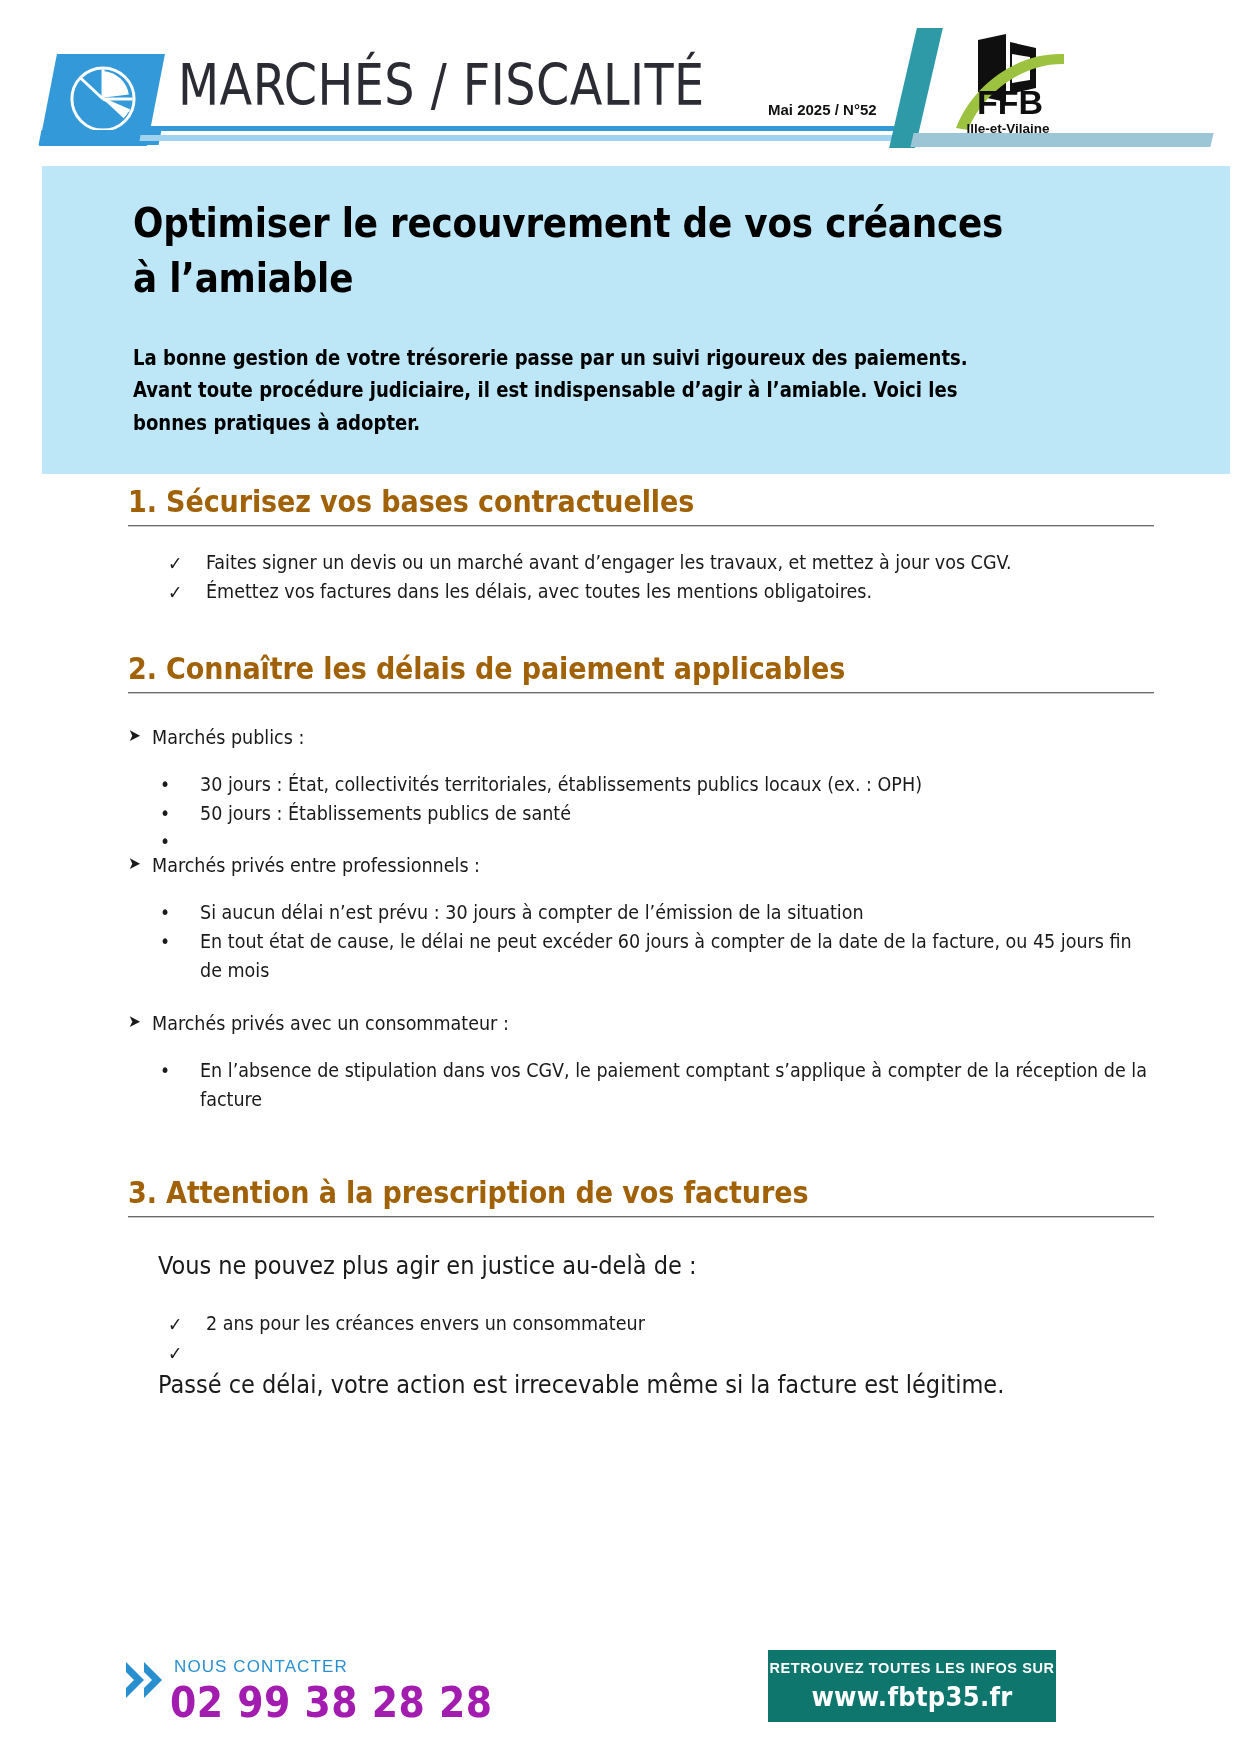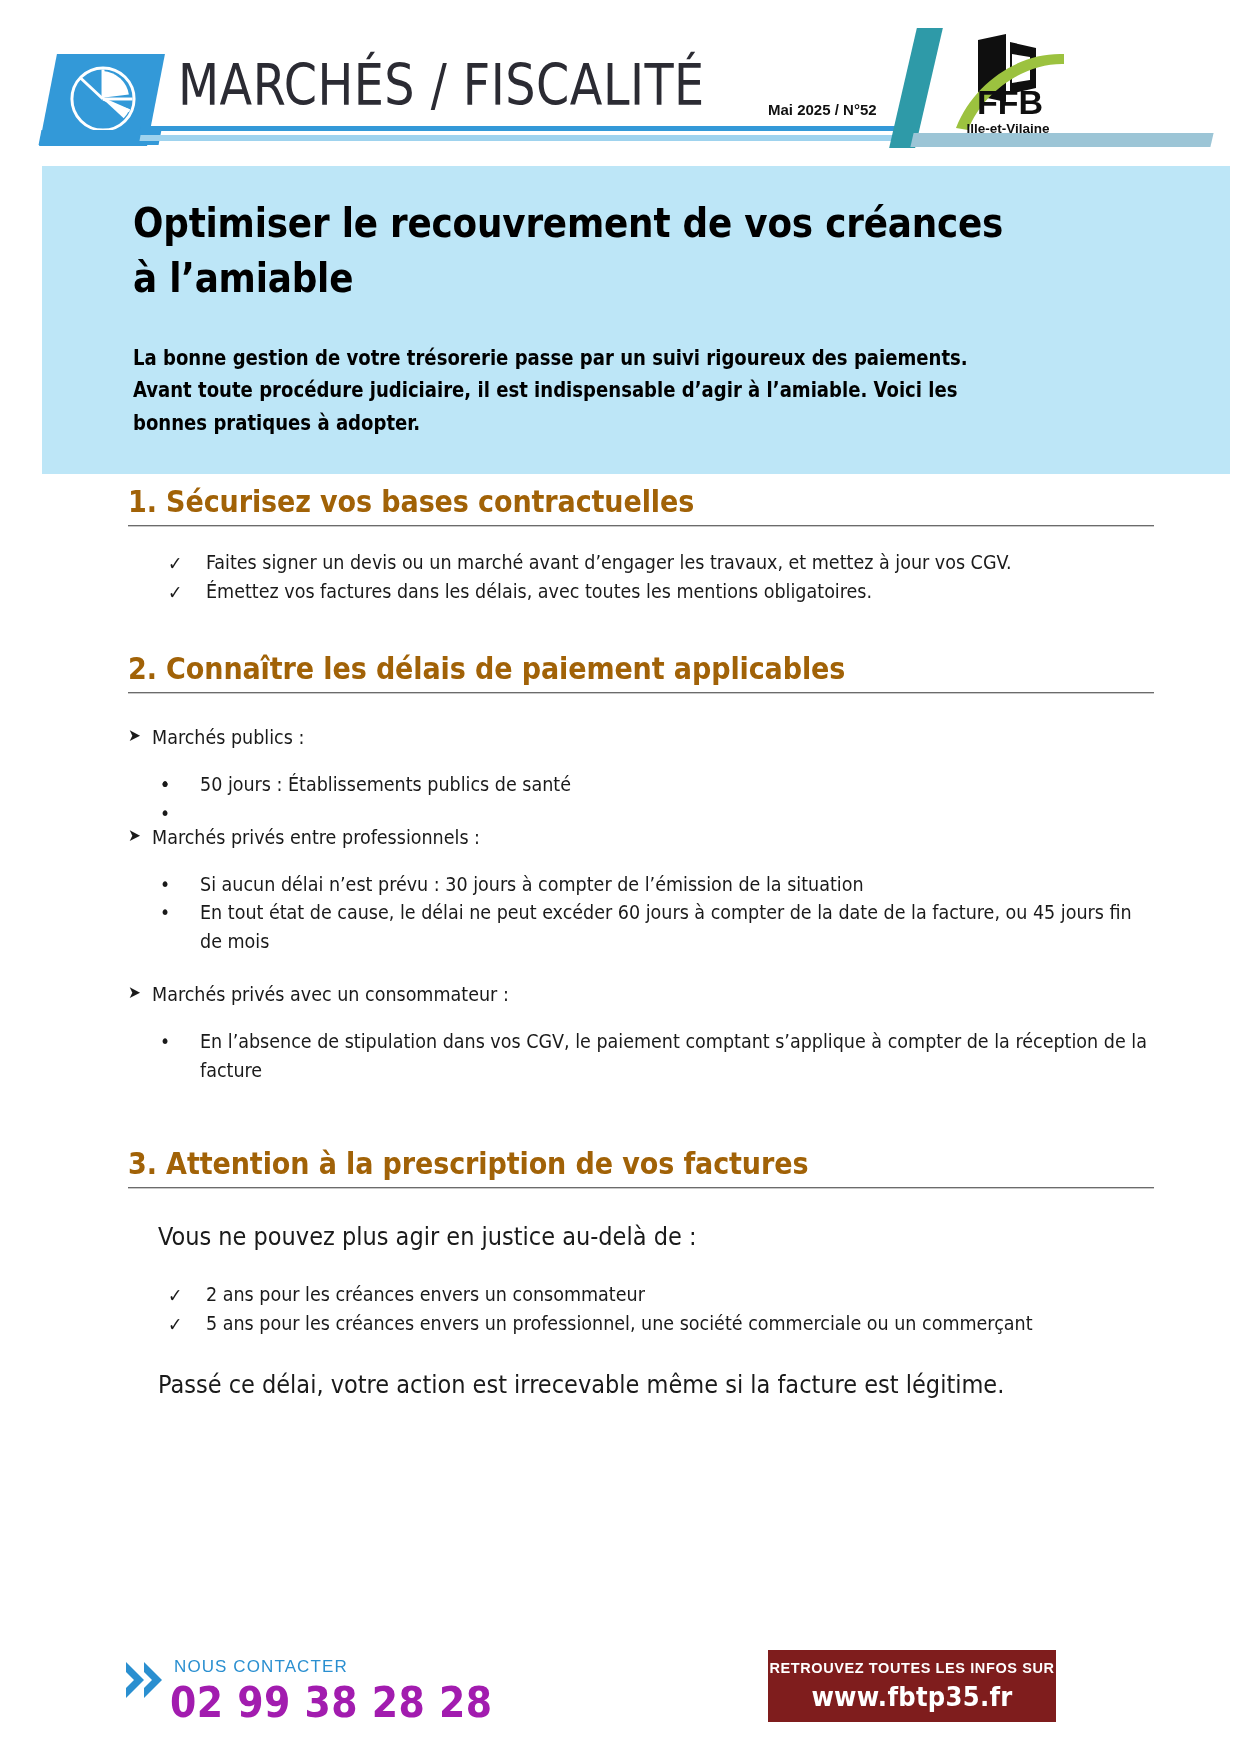--- a/index.html
+++ b/index.html
@@ -277,21 +277,21 @@
     font-weight: bold;
     color: #a21caf;
     letter-spacing: 0.5px;
   }
   .web-box {
     position: absolute;
     left: 760px;
     top: 30px;
     width: 288px;
     height: 72px;
-    background: #7f1d1d;
+    background: #0f766e;
     color: #fff;
     text-align: center;
   }
   .web-box .line1 {
     margin-top: 10px;
     font-size: 14.5px;
     letter-spacing: 0.6px;
     font-weight: bold;
   }
   .web-box .line2 {
@@ -371,20 +371,21 @@
     <h2 class="section-heading">2. Connaître les délais de paiement applicables</h2>
     <div class="section-rule"></div>
 
     <div class="arrow-head" style="margin-top:32px;">
       <span class="marker">➤</span>
       <span>Marchés publics :</span>
     </div>
     <ul class="list dot-list" style="margin-top:22px;">
       <li class="li">
         <span class="marker">•</span>
+        <span>30 jours : État, collectivités territoriales, établissements publics locaux (ex. : OPH)</span>
       </li>
       <li class="li">
         <span class="marker">•</span>
         <span>50 jours : Établissements publics de santé</span>
       </li>
       <li class="li">
         <span class="marker">•</span>
       </li>
     </ul>
 
@@ -421,21 +422,20 @@
 
     <p class="para body-para" style="margin-top:30px;">Vous ne pouvez plus agir en justice au-delà de :</p>
 
     <ul class="list check-list" style="margin-top:26px;">
       <li class="li">
         <span class="marker">✓</span>
         <span>2 ans pour les créances envers un consommateur</span>
       </li>
       <li class="li">
         <span class="marker">✓</span>
-        <span>5 ans pour les créances envers un professionnel, une société commerciale ou un commerçant</span>
       </li>
     </ul>
 
     <p class="para body-para" style="margin-top:28px;">Passé ce délai, votre action est irrecevable même si la facture est légitime.</p>
   </div>
 </div>
 
 <div class="footer">
 
   <svg class="chevrons" viewBox="0 0 46 44">

